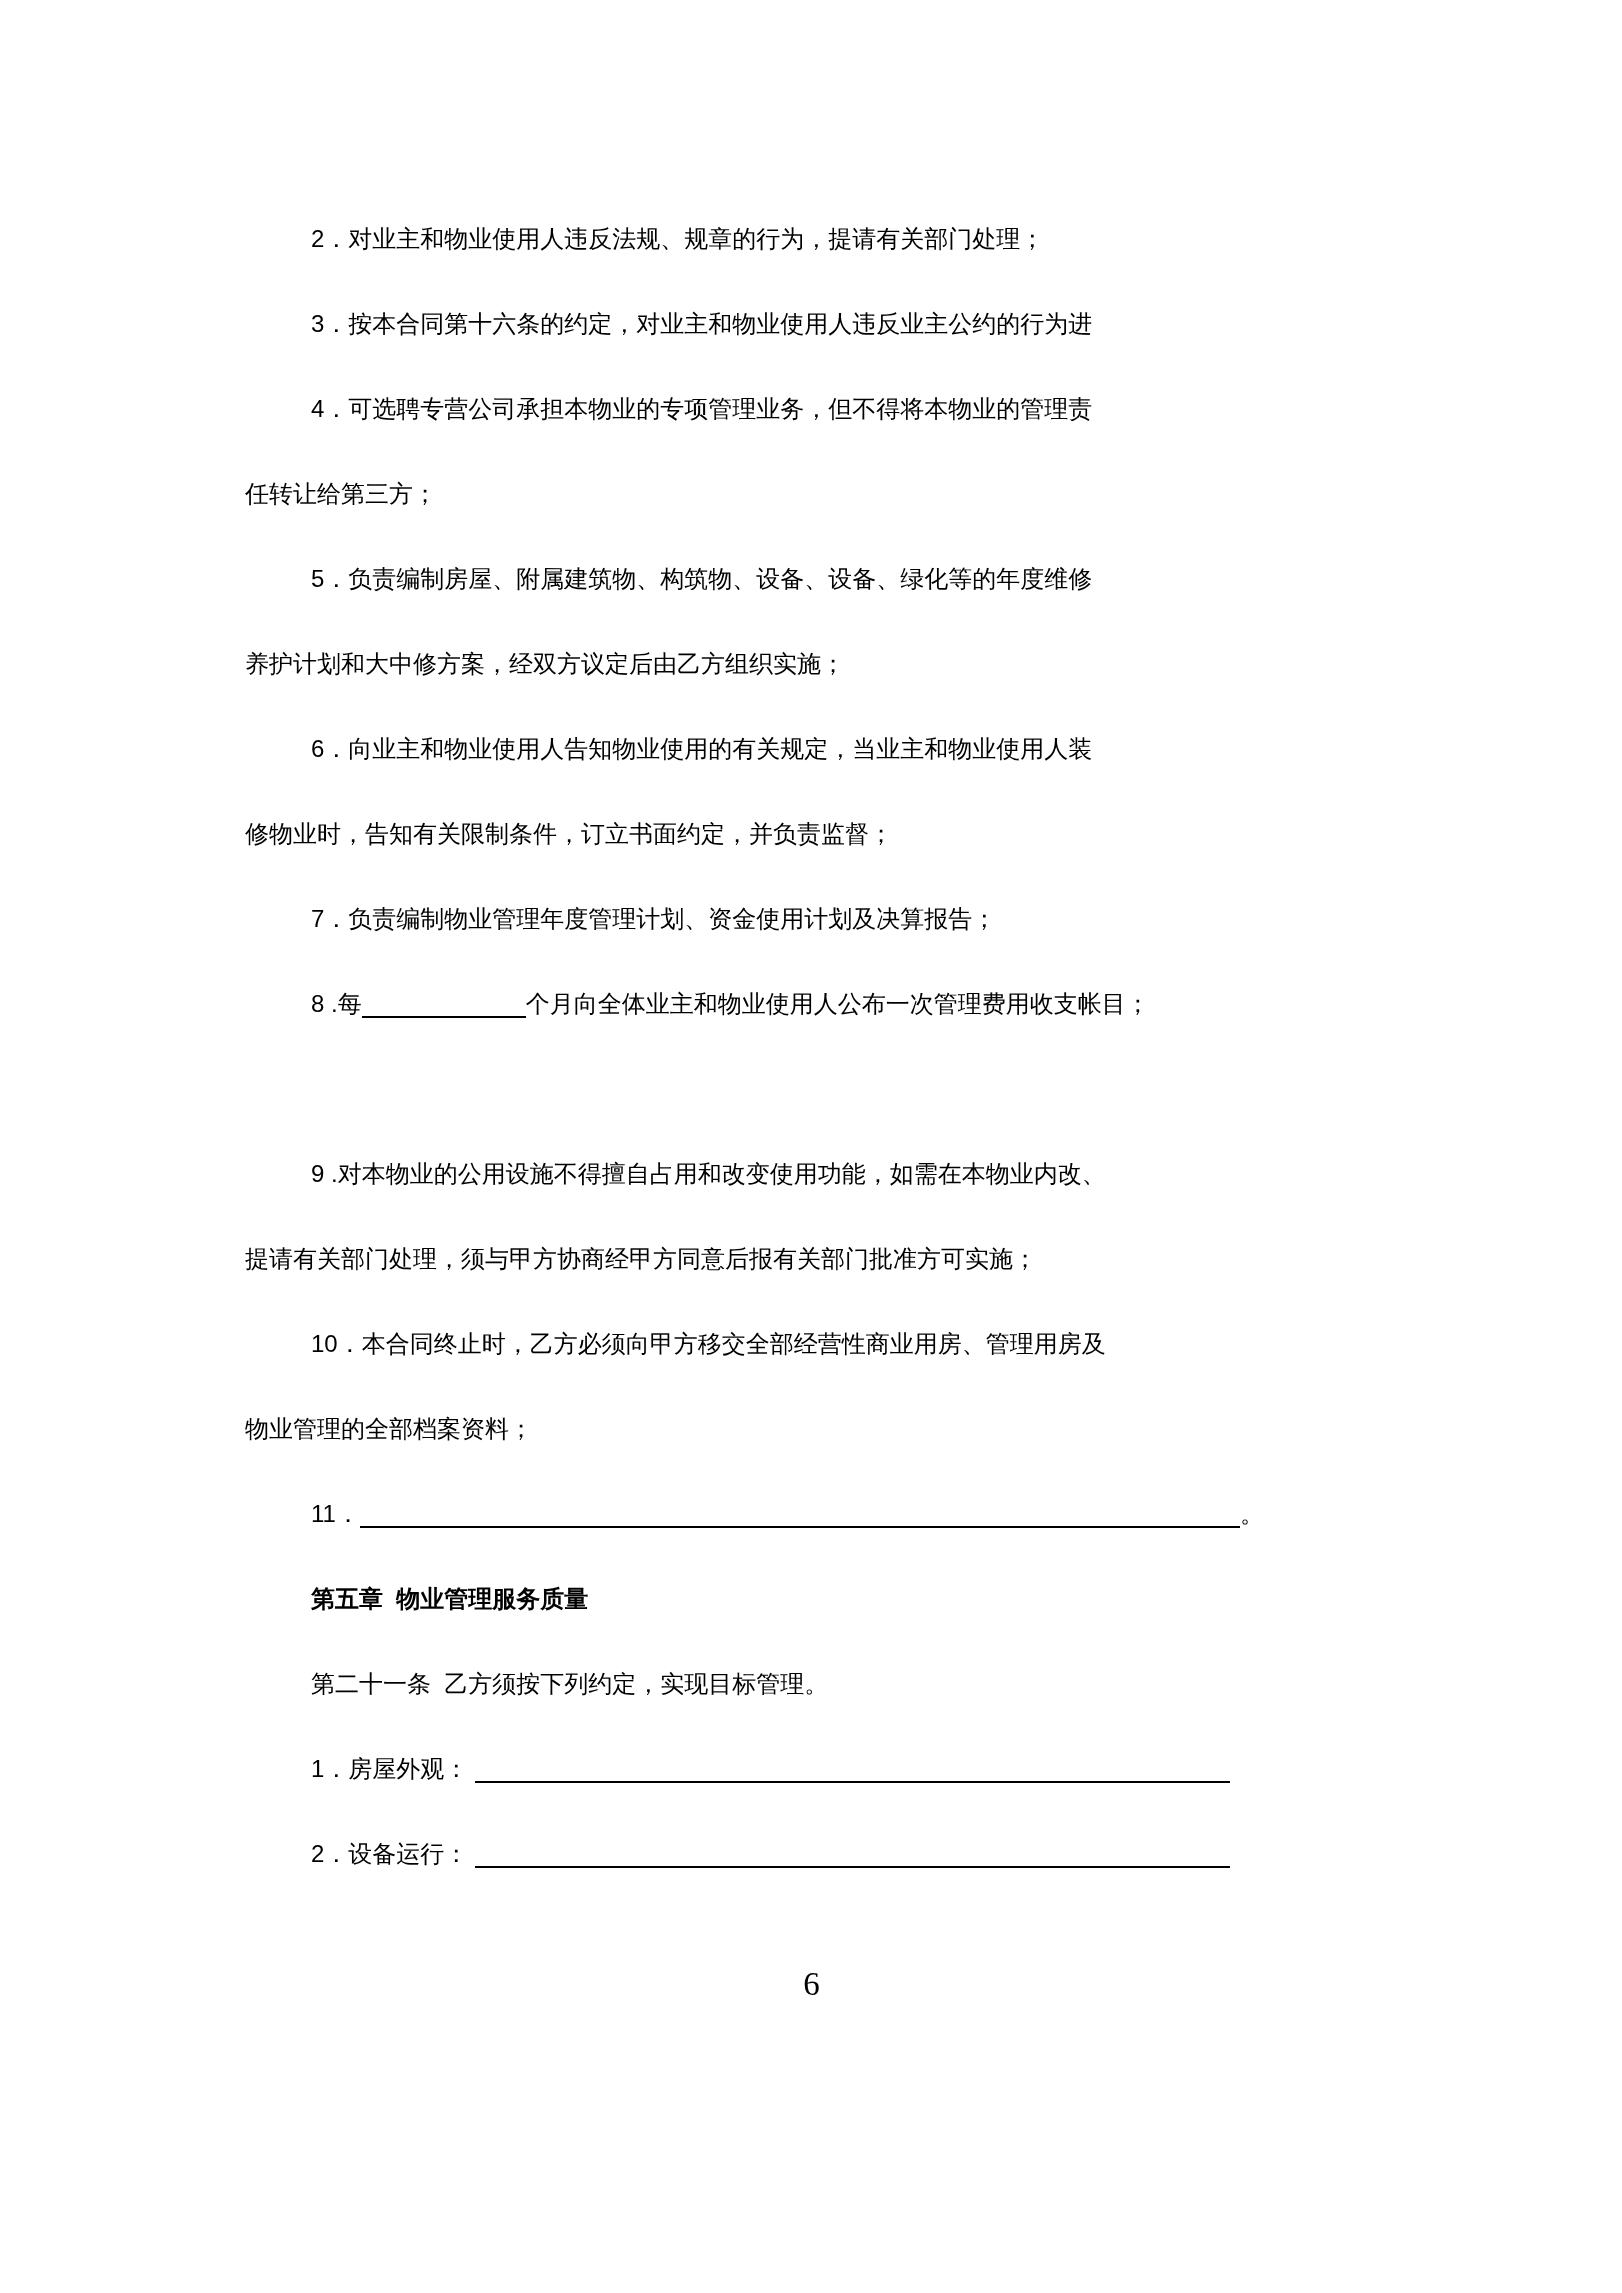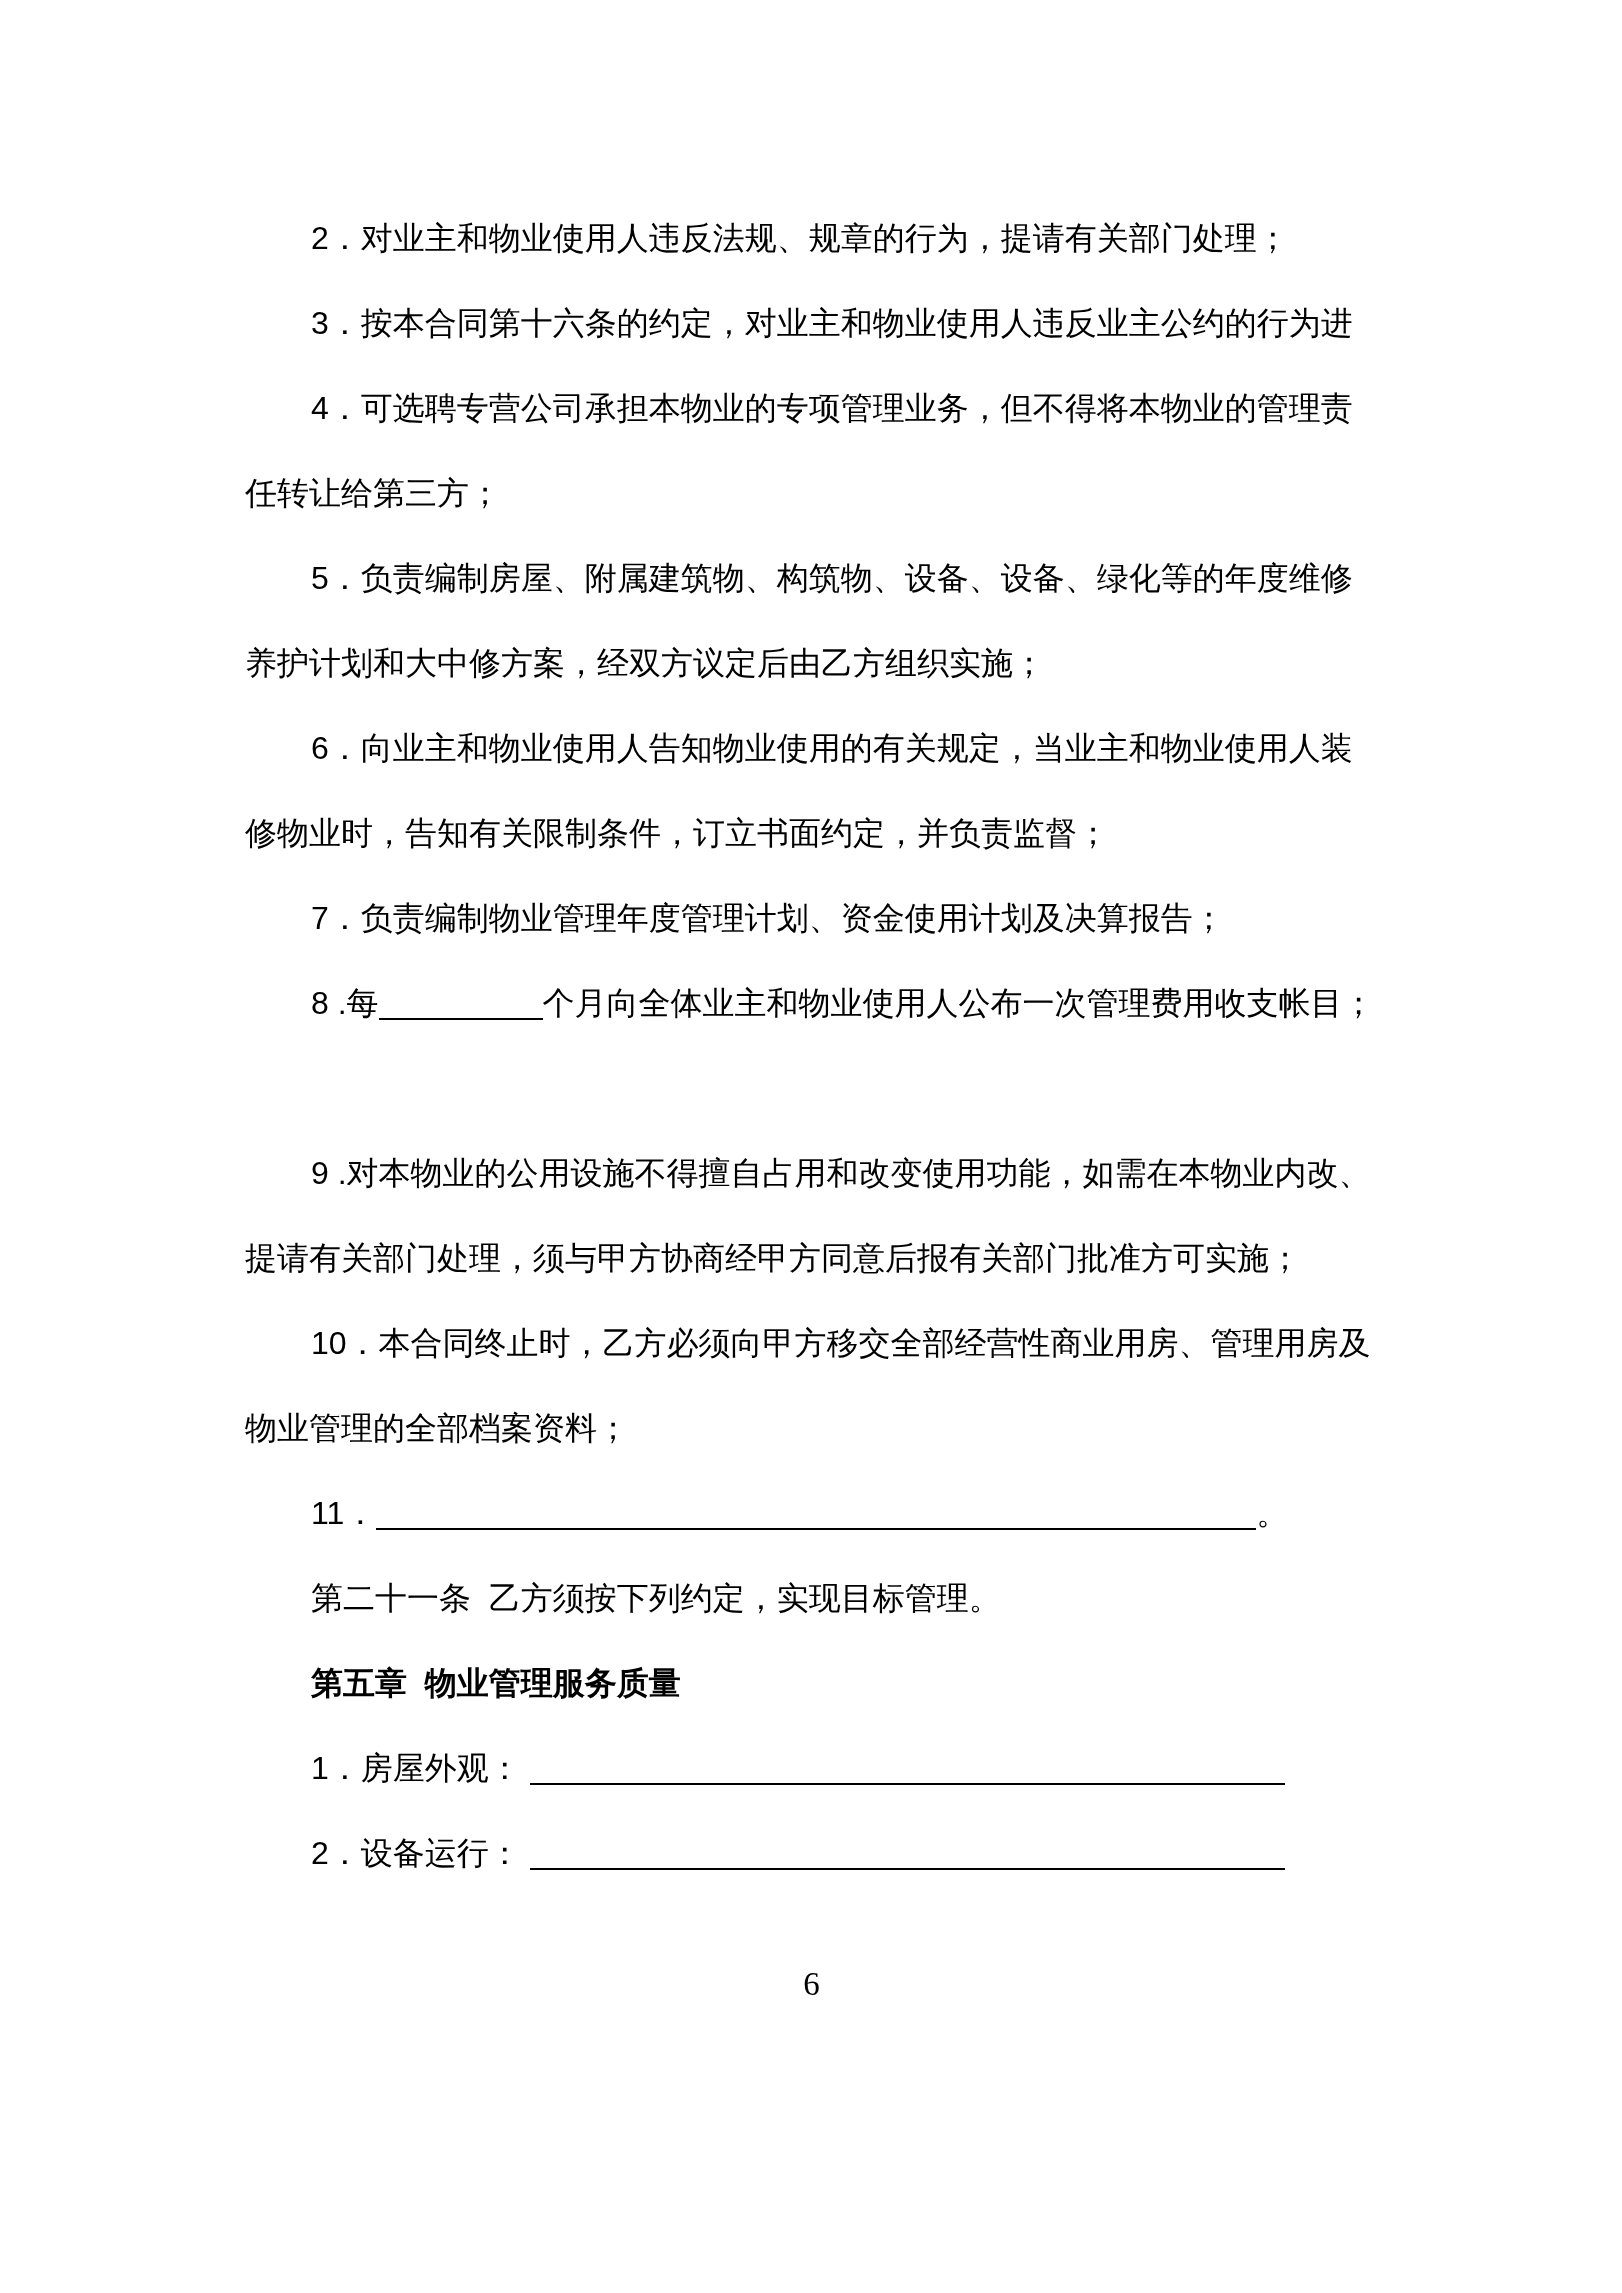--- a/index.html
+++ b/index.html
@@ -14,21 +14,21 @@
     margin: 0 auto;
     background: #ffffff;
     overflow: hidden;
     font-family: "Liberation Sans", "DejaVu Sans", sans-serif;
     color: #000000;
   }
   .doc-body {
     padding: 196px 248px 0 245px;
   }
   .line {
-    font-size: 32px;
+    font-size: 24px;
     line-height: 85px;
     height: 85px;
     white-space: pre;
     text-align: left;
   }
   .line.indent {
     padding-left: 66px;
   }
   .line.heading {
     font-weight: bold;
@@ -65,20 +65,20 @@
       <div class="line indent"><span>6．向业主和物业使用人告知物业使用的有关规定，当业主和物业使用人装</span></div>
       <div class="line"><span>修物业时，告知有关限制条件，订立书面约定，并负责监督；</span></div>
       <div class="line indent"><span>7．负责编制物业管理年度管理计划、资金使用计划及决算报告；</span></div>
       <div class="line indent"><span>8 .每</span><span class="blank" style="width: 164px;"></span><span>个月向全体业主和物业使用人公布一次管理费用收支帐目；</span></div>
       <div class="line spacer"></div>
       <div class="line indent"><span>9 .对本物业的公用设施不得擅自占用和改变使用功能，如需在本物业内改、</span></div>
       <div class="line"><span>提请有关部门处理，须与甲方协商经甲方同意后报有关部门批准方可实施；</span></div>
       <div class="line indent"><span>10．本合同终止时，乙方必须向甲方移交全部经营性商业用房、管理用房及</span></div>
       <div class="line"><span>物业管理的全部档案资料；</span></div>
       <div class="line indent"><span>11．</span><span class="blank" style="width: 880px;"></span><span>。</span></div>
+      <div class="line indent heading"><span>第五章  物业管理服务质量</span></div>
       <div class="line indent"><span>第二十一条  乙方须按下列约定，实现目标管理。</span></div>
-      <div class="line indent heading"><span>第五章  物业管理服务质量</span></div>
       <div class="line indent"><span>1．房屋外观： </span><span class="blank" style="width: 755px;"></span></div>
       <div class="line indent"><span>2．设备运行： </span><span class="blank" style="width: 755px;"></span></div>
     </div>
   <div class="page-number">6</div>
 </div>
 
 
 </body></html>

